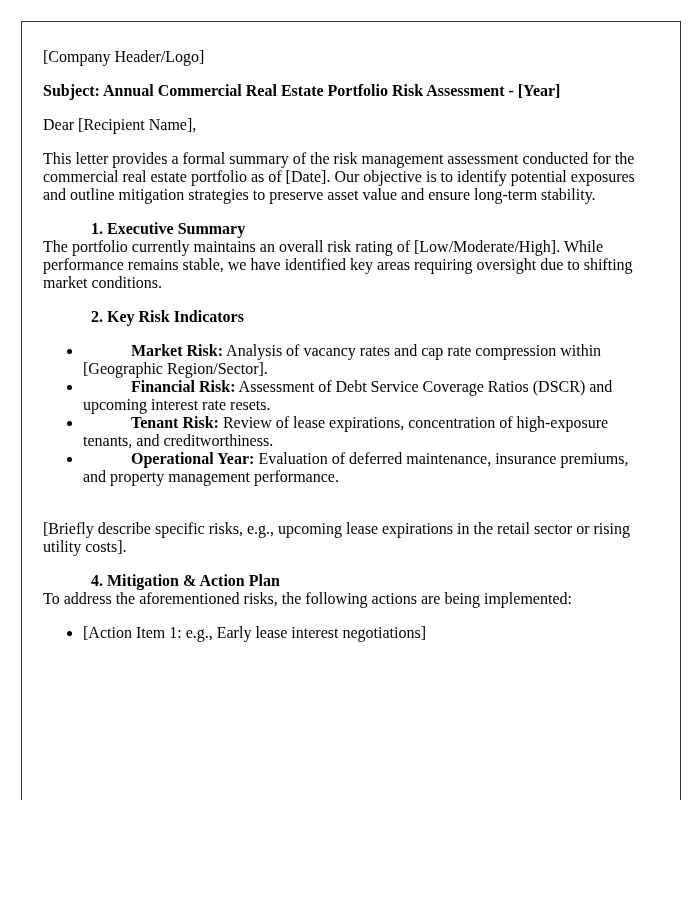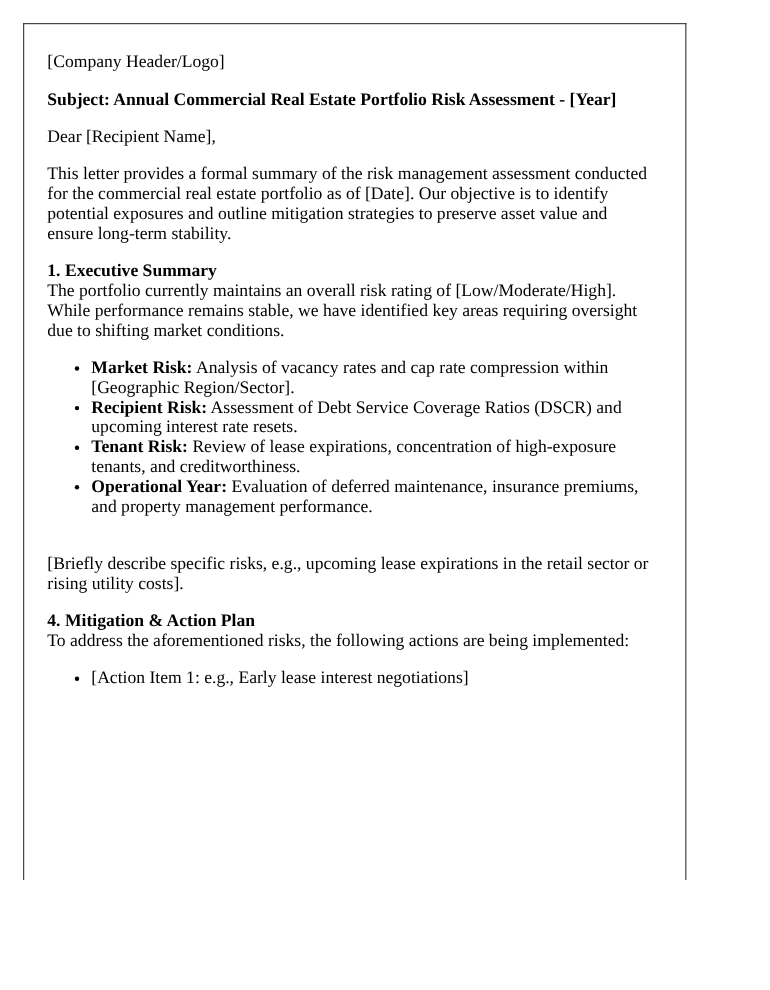--- a/index.html
+++ b/index.html
@@ -14,21 +14,21 @@
     overflow: hidden;
     font-family: "Liberation Serif", "DejaVu Serif", serif;
     font-size: 16px;
     line-height: 18px;
     color: #000000;
   }
   .letter {
     position: absolute;
     left: 21px;
     top: 21px;
-    width: 603px;
+    width: 660px;
     height: 779px;
     box-sizing: border-box;
     border: 1px solid #333333;
     border-bottom: none;
     padding: 10px 30px 0 21px;
     overflow: hidden;
     background: #ffffff;
   }
   .letter p {
     margin: 16px 0;
@@ -36,43 +36,45 @@
   .letter ul {
     margin: 16px 0;
     padding: 0 0 0 40px;
   }
   .letter li {
     margin: 0;
     padding: 0;
   }
   .b {
     font-weight: bold;
+    margin-left: 48px;
   }
 </style>
 </head>
 <body>
 
 <div class="letter">
 
   <p>[Company Header/Logo]</p>
 
 
 
   <p class="b">Subject: Annual Commercial Real Estate Portfolio Risk Assessment - [Year]</p>
 
   <p>Dear [Recipient Name],</p>
 
   <p>This letter provides a formal summary of the risk management assessment conducted for the commercial real estate portfolio as of [Date]. Our objective is to identify potential exposures and outline mitigation strategies to preserve asset value and ensure long-term stability.</p>
 
   <p><span class="b">1. Executive Summary</span><br><span>The portfolio currently maintains an overall risk rating of [Low/Moderate/High]. While performance remains stable, we have identified key areas requiring oversight due to shifting market conditions.</span></p>
 
+  <p><span class="b">2. Key Risk Indicators</span></p>
 
   <ul>
     <li><span class="b">Market Risk:</span> <span>Analysis of vacancy rates and cap rate compression within [Geographic Region/Sector].</span></li>
-    <li><span class="b">Recipient Risk:</span> <span>Assessment of Debt Service Coverage Ratios (DSCR) and upcoming interest rate resets.</span></li>
+    <li><span class="b">Financial Risk:</span> <span>Assessment of Debt Service Coverage Ratios (DSCR) and upcoming interest rate resets.</span></li>
     <li><span class="b">Tenant Risk:</span> <span>Review of lease expirations, concentration of high-exposure tenants, and creditworthiness.</span></li>
     <li><span class="b">Operational Year:</span> <span>Evaluation of deferred maintenance, insurance premiums, and property management performance.</span></li>
   </ul>
 
   <p><br><span>[Briefly describe specific risks, e.g., upcoming lease expirations in the retail sector or rising utility costs].</span></p>
 
   <p><span class="b">4. Mitigation &amp; Action Plan</span><br><span>To address the aforementioned risks, the following actions are being implemented:</span></p>
 
   <ul>
     <li><span>[Action Item 1: e.g., Early lease interest negotiations]</span></li>

